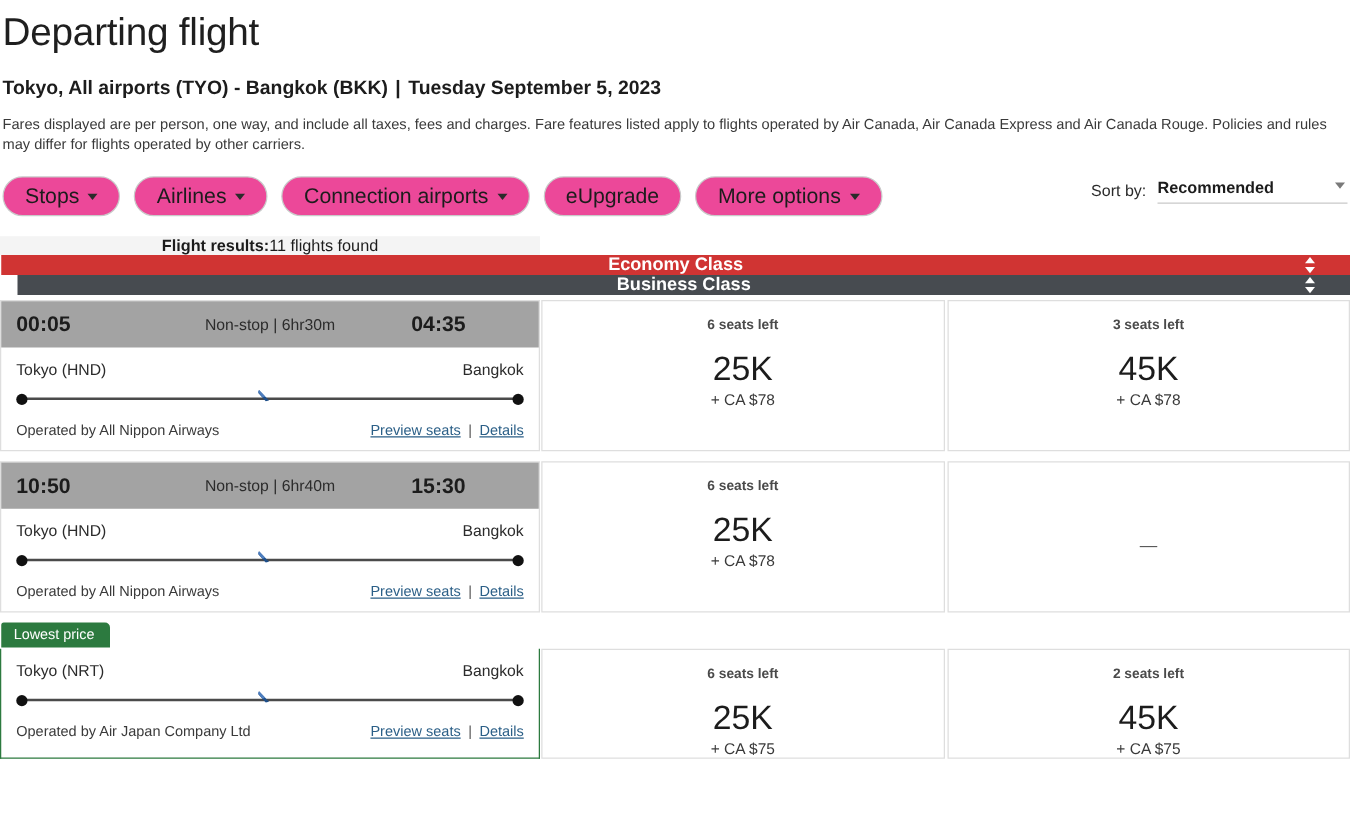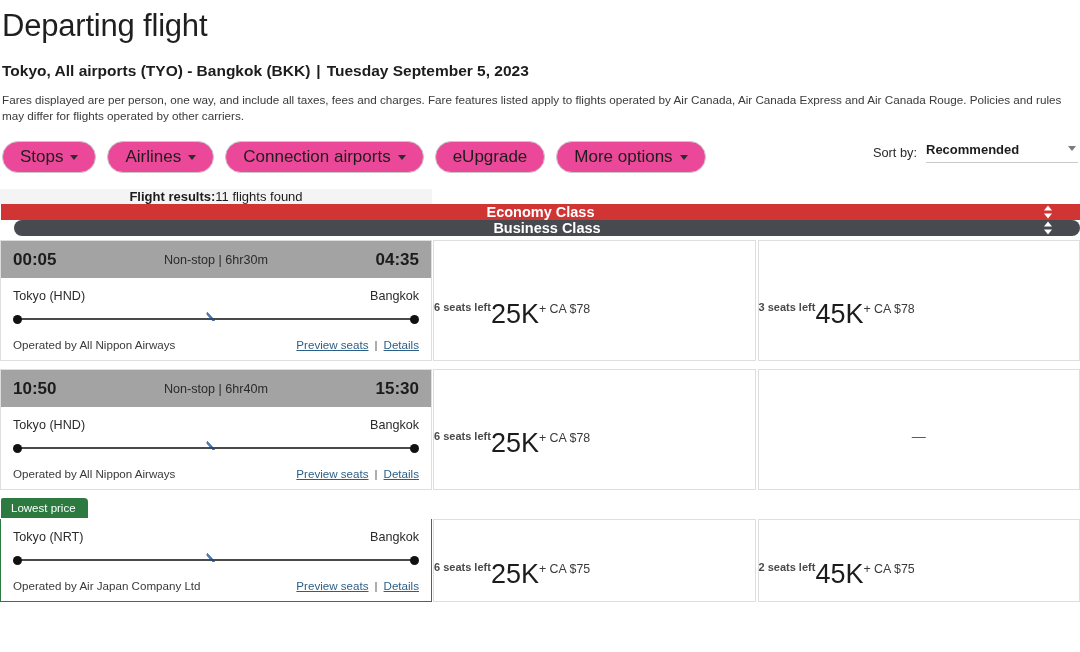--- a/index.html
+++ b/index.html
@@ -133,21 +133,21 @@
     display: flex;
     align-items: center;
     justify-content: center;
     position: relative;
     color: #fff;
     font-size: 14.5px;
     font-weight: bold;
     cursor: pointer;
   }
   .th-economy { background: #d03433; margin-left: 1px; }
-  .th-business { background: #474b50; margin-left: 14px; border-radius: 13px; }
+  .th-business { background: #474b50; margin-left: 14px; }
   .sorticon {
     position: absolute;
     right: 28px;
     top: 50%;
     transform: translateY(-50%);
     display: flex;
     flex-direction: column;
     align-items: center;
     gap: 3px;
   }
@@ -200,21 +200,21 @@
     padding: 0 12px;
     box-sizing: border-box;
   }
   .flight-card.lowest .times { background: #f4f7f3; }
   .time {
     font-size: 17px;
     font-weight: bold;
     color: #1c1c1c;
     width: 90px;
   }
-  .time.arrive { text-align: right; }
+  .time.arrive { text-align: left; }
   .stops {
     flex: 1;
     text-align: center;
     font-size: 12.6px;
     color: #2b2b2b;
   }
 
   .routebox {
     padding: 11px 12px 0 12px;
   }
@@ -267,21 +267,21 @@
   }
   .links span.sep { padding: 0 6px; color: #555; }
 
   .fare-cell {
     flex: 1;
     border: 1px solid #dedede;
     box-sizing: border-box;
     background: #fff;
     margin-left: 1px;
     display: flex;
-    flex-direction: row;
+    flex-direction: column;
     align-items: center;
     padding-top: 13px;
     position: relative;
   }
   .fare-cell.second { margin-left: 2px; }
   .seats {
     font-size: 11px;
     font-weight: bold;
     color: #4a4a4a;
   }

